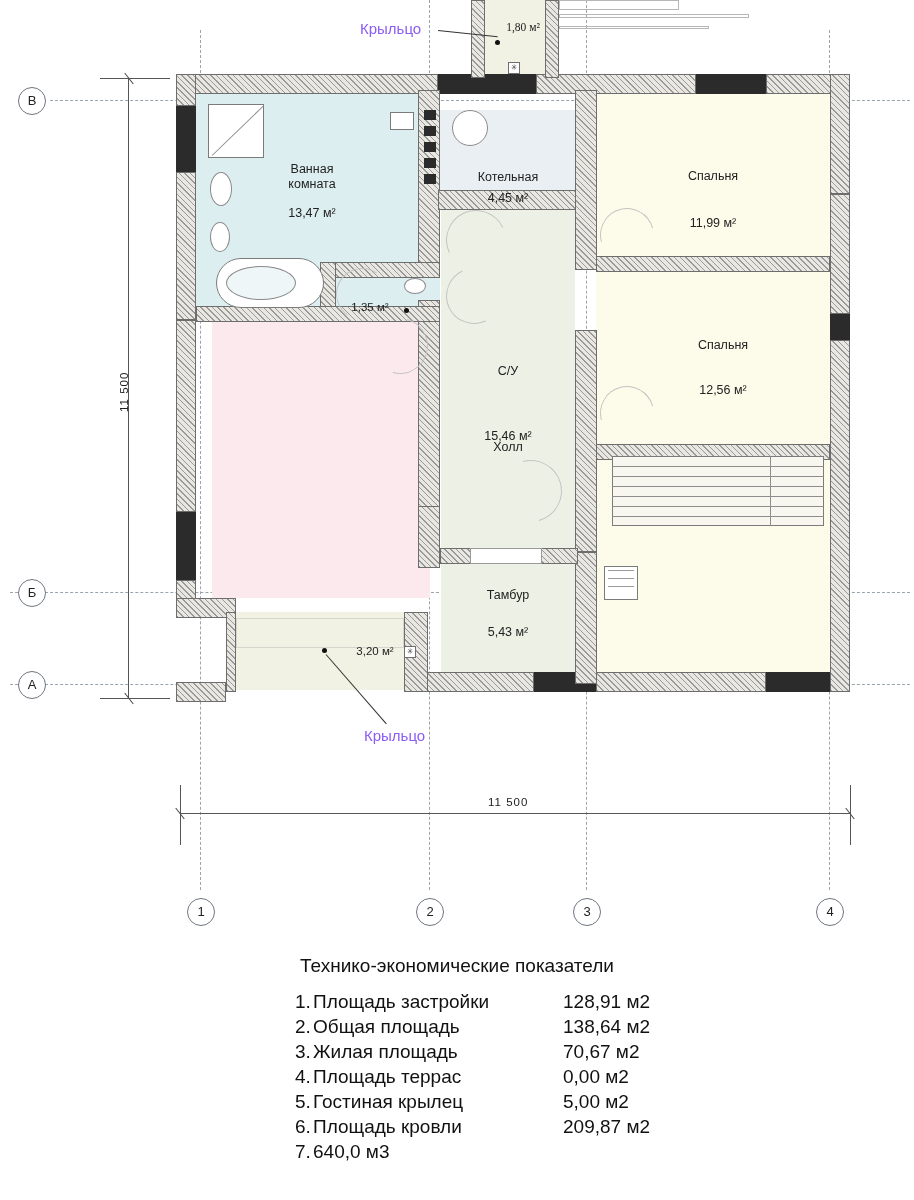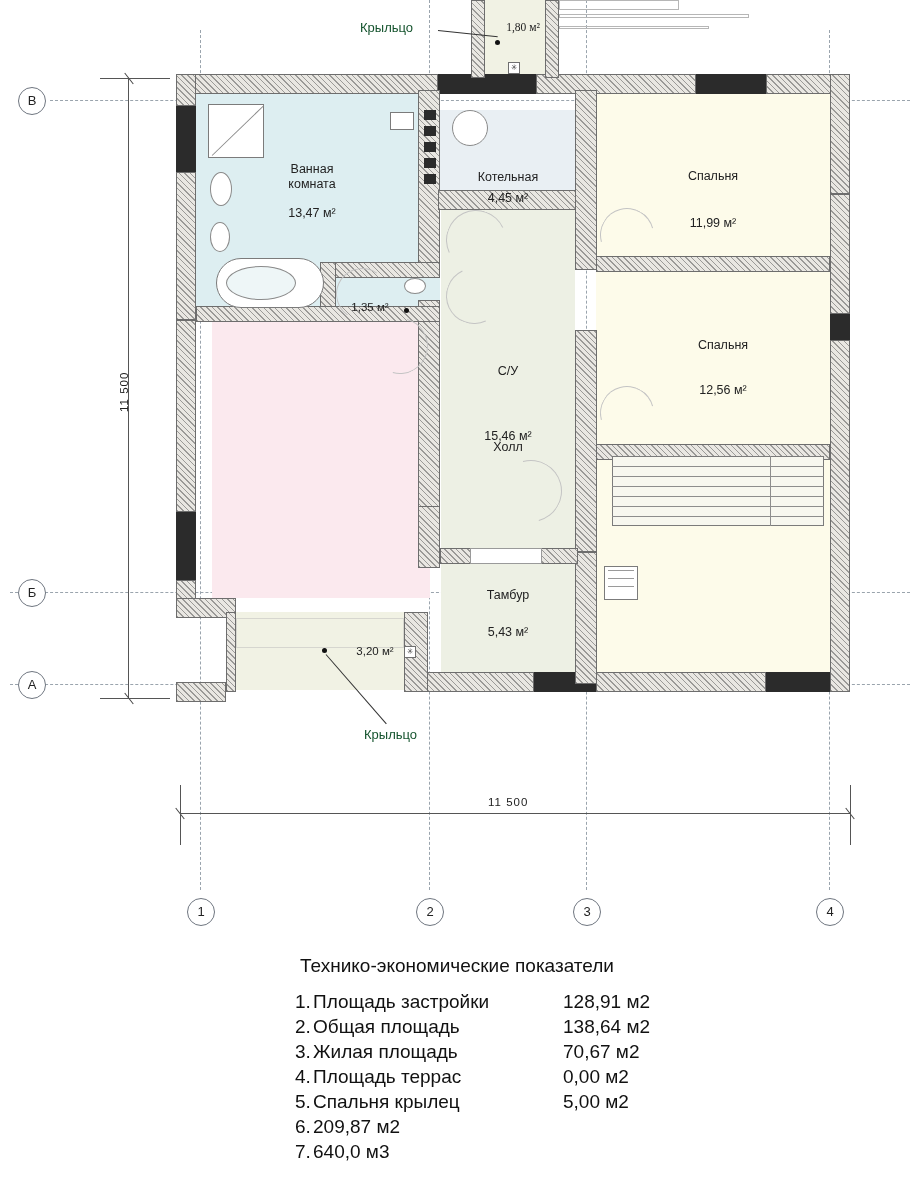--- a/index.html
+++ b/index.html
@@ -85,22 +85,22 @@
     font-size: 12.5px;
     line-height: 15px;
     color: #222;
     white-space: pre-line;
   }
   .label .area { display: block; }
   .lbl-small { font-size: 11.5px; }
 
   .callout-text {
     position: absolute;
-    font-size: 13px;
-    color: #14532d;
+    font-size: 15px;
+    color: #8b5cf6;
   }
   .leader {
     position: absolute;
     height: 0;
     border-top: 1px solid #333;
     transform-origin: left center;
   }
   .dot {
     position: absolute;
     width: 5px; height: 5px;
@@ -426,25 +426,26 @@
       <span class="tei-name">Жилая площадь</span>
       <span class="tei-val">70,67 м2</span>
     </div>
     <div class="tei-row">
       <span class="tei-idx">4.</span>
       <span class="tei-name">Площадь террас</span>
       <span class="tei-val">0,00 м2</span>
     </div>
     <div class="tei-row">
       <span class="tei-idx">5.</span>
-      <span class="tei-name">Спальня крылец</span>
+      <span class="tei-name">Гостиная крылец</span>
       <span class="tei-val">5,00 м2</span>
     </div>
     <div class="tei-row">
       <span class="tei-idx">6.</span>
+      <span class="tei-name">Площадь кровли</span>
       <span class="tei-val">209,87 м2</span>
     </div>
     <div class="tei-row">
       <span class="tei-idx">7.</span>
       <span class="tei-val">640,0 м3</span>
     </div>
   </div>
 </div>
 
 </body></html>

